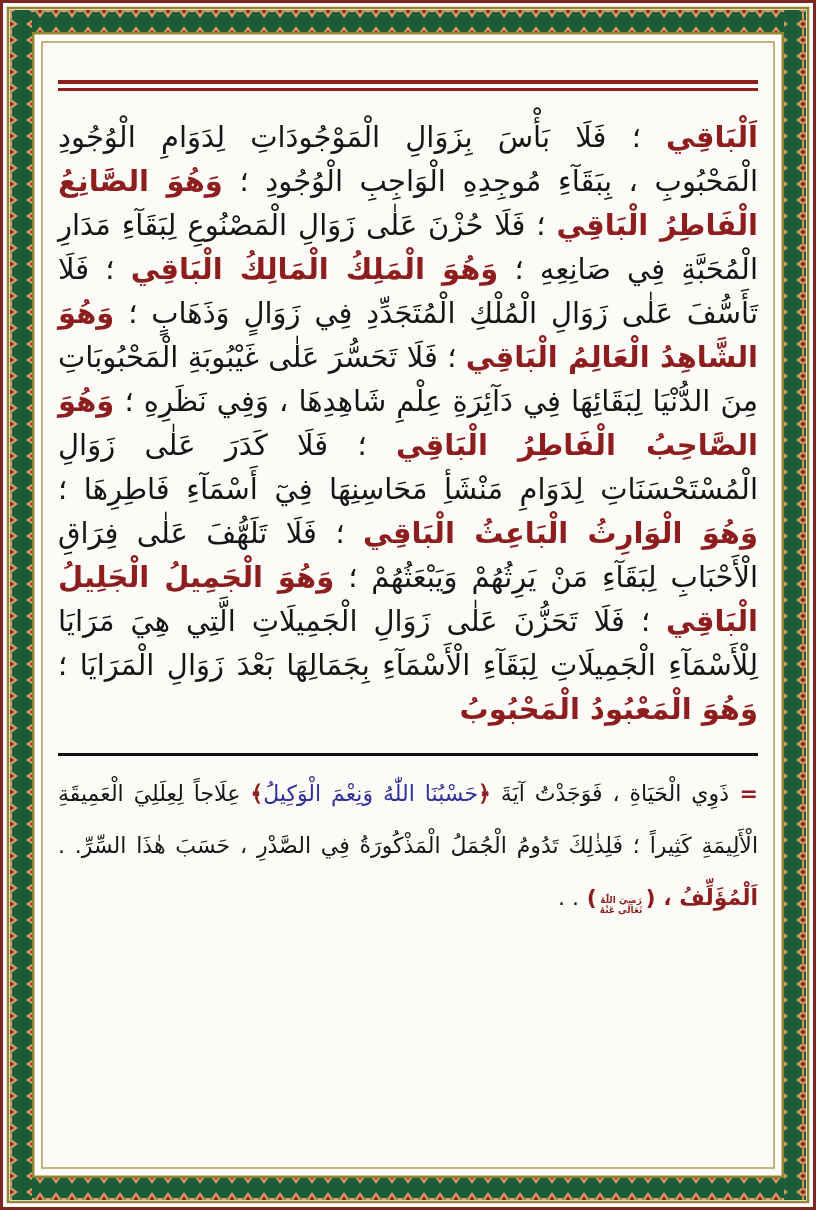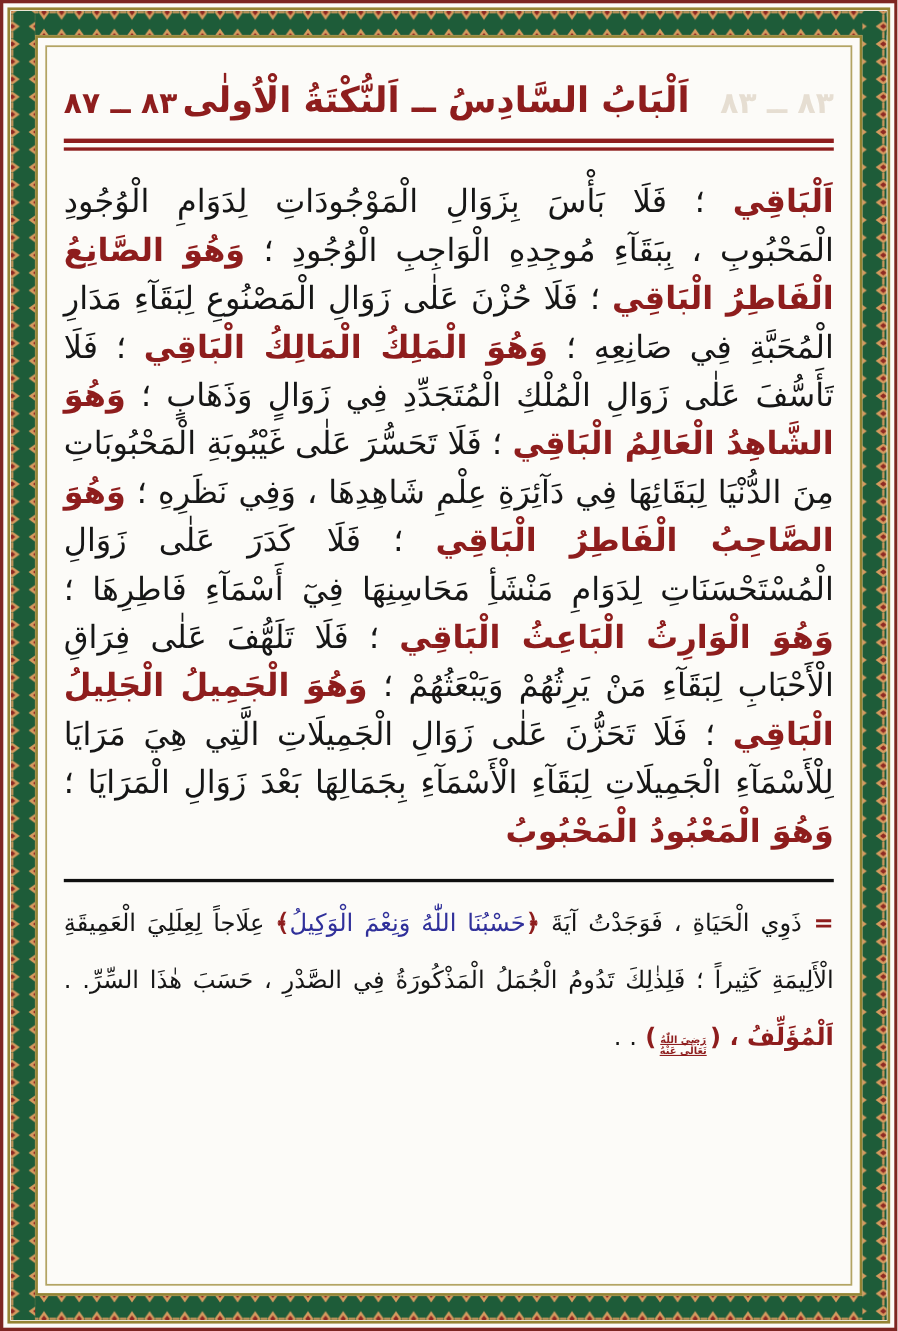--- a/index.html
+++ b/index.html
@@ -18,21 +18,21 @@
     border-bottom:3px solid var(--red,#8e1d1d);}
 
   .body-text{margin:24px 0 0 0;text-align:justify;font-size:29px;line-height:44px;
     color:var(--black_text,#161616);}
   .seg{white-space:normal;}
   .seg-red{color:var(--red,#8e1d1d);font-weight:bold;}
   .seg-black{color:inherit;}
   .seg-blue{color:var(--blue,#30309a);font-weight:normal;}
   .seg-bracket{color:var(--red,#8e1d1d);font-weight:bold;}
   .seg-seal{display:inline-block;font-size:9px;line-height:1.15;color:var(--red,#8e1d1d);
-    white-space:pre-line;text-align:center;vertical-align:-8px;font-weight:bold;margin:0 3px;text-decoration:underline;}
+    white-space:pre-line;text-align:center;vertical-align:-8px;font-weight:bold;margin:0 3px;}
 
   .footnote-rule{margin-top:22px;height:3px;background:#101010;}
   .footnote{margin:12px 0 0 0;text-align:justify;font-size:22px;line-height:52px;
     color:var(--black_text,#161616);}
 </style>
 </head>
 <body>
 
 <div class="page">
 
@@ -58,25 +58,20 @@
     <rect x="10" y="10" width="796" height="22" fill="url(#ornH)"></rect>
     <rect x="10" y="1178" width="796" height="22" fill="url(#ornH)"></rect>
     <rect x="10" y="10" width="22" height="1190" fill="url(#ornV)"></rect>
     <rect x="784" y="10" width="22" height="1190" fill="url(#ornV)"></rect>
     <rect x="33.2" y="33.2" width="749.6" height="1143.6" fill="none" stroke="#958434" stroke-width="2.5"></rect>
     <rect x="42" y="42" width="732" height="1126" fill="none" stroke="#b3a464" stroke-width="1.6"></rect>
   </svg>
 
   <div class="content">
 
-    <div class="header" dir="ltr">
-      <span class="pages" dir="rtl">٨٣ ــ ٨٧</span>
-      <span class="title" dir="rtl">اَلْبَابُ السَّادِسُ ــ اَلنُّكْتَةُ الْاُولٰى</span>
-      <span class="ghost" dir="rtl">٨٣ ــ ٨٣</span>
-    </div>
 
     <div class="double-rule"></div>
 
     <p class="body-text" dir="rtl"><span class="seg seg-red">اَلْبَاقِي</span><span class="seg seg-black"> ؛ فَلَا بَأْسَ بِزَوَالِ الْمَوْجُودَاتِ لِدَوَامِ الْوُجُودِ الْمَحْبُوبِ ، بِبَقَآءِ مُوجِدِهِ الْوَاجِبِ الْوُجُودِ ؛ </span><span class="seg seg-red">وَهُوَ الصَّانِعُ الْفَاطِرُ الْبَاقِي</span><span class="seg seg-black"> ؛ فَلَا حُزْنَ عَلٰى زَوَالِ الْمَصْنُوعِ لِبَقَآءِ مَدَارِ الْمُحَبَّةِ فِي صَانِعِهِ ؛ </span><span class="seg seg-red">وَهُوَ الْمَلِكُ الْمَالِكُ الْبَاقِي</span><span class="seg seg-black"> ؛ فَلَا تَأَسُّفَ عَلٰى زَوَالِ الْمُلْكِ الْمُتَجَدِّدِ فِي زَوَالٍ وَذَهَابٍ ؛ </span><span class="seg seg-red">وَهُوَ الشَّاهِدُ الْعَالِمُ الْبَاقِي</span><span class="seg seg-black"> ؛ فَلَا تَحَسُّرَ عَلٰى غَيْبُوبَةِ الْمَحْبُوبَاتِ مِنَ الدُّنْيَا لِبَقَائِهَا فِي دَآئِرَةِ عِلْمِ شَاهِدِهَا ، وَفِي نَظَرِهِ ؛ </span><span class="seg seg-red">وَهُوَ الصَّاحِبُ الْفَاطِرُ الْبَاقِي</span><span class="seg seg-black"> ؛ فَلَا كَدَرَ عَلٰى زَوَالِ الْمُسْتَحْسَنَاتِ لِدَوَامِ مَنْشَأِ مَحَاسِنِهَا فِيٓ أَسْمَآءِ فَاطِرِهَا ؛ </span><span class="seg seg-red">وَهُوَ الْوَارِثُ الْبَاعِثُ الْبَاقِي</span><span class="seg seg-black"> ؛ فَلَا تَلَهُّفَ عَلٰى فِرَاقِ الْأَحْبَابِ لِبَقَآءِ مَنْ يَرِثُهُمْ وَيَبْعَثُهُمْ ؛ </span><span class="seg seg-red">وَهُوَ الْجَمِيلُ الْجَلِيلُ الْبَاقِي</span><span class="seg seg-black"> ؛ فَلَا تَحَزُّنَ عَلٰى زَوَالِ الْجَمِيلَاتِ الَّتِي هِيَ مَرَايَا لِلْأَسْمَآءِ الْجَمِيلَاتِ لِبَقَآءِ الْأَسْمَآءِ بِجَمَالِهَا بَعْدَ زَوَالِ الْمَرَايَا ؛ </span><span class="seg seg-red">وَهُوَ الْمَعْبُودُ الْمَحْبُوبُ</span></p>
 
     <div class="footnote-rule"></div>
 
     <p class="footnote" dir="rtl"><span class="seg seg-red">= </span><span class="seg seg-black">ذَوِي الْحَيَاةِ ، فَوَجَدْتُ آيَةَ </span><span class="seg seg-bracket">﴿</span><span class="seg seg-blue">حَسْبُنَا اللّٰهُ وَنِعْمَ الْوَكِيلُ</span><span class="seg seg-bracket">﴾</span><span class="seg seg-black"> عِلَاجاً لِعِلَلِيَ الْعَمِيقَةِ الْأَلِيمَةِ كَثِيراً ؛ فَلِذٰلِكَ تَدُومُ الْجُمَلُ الْمَذْكُورَةُ فِي الصَّدْرِ ، حَسَبَ هٰذَا السِّرِّ. . </span><span class="seg seg-red">اَلْمُؤَلِّفُ ، (</span><span class="seg seg-seal">رَضِيَ اللّٰهُ
 تَعَالٰى عَنْهُ</span><span class="seg seg-red">) </span><span class="seg seg-black">. .</span></p>
 

